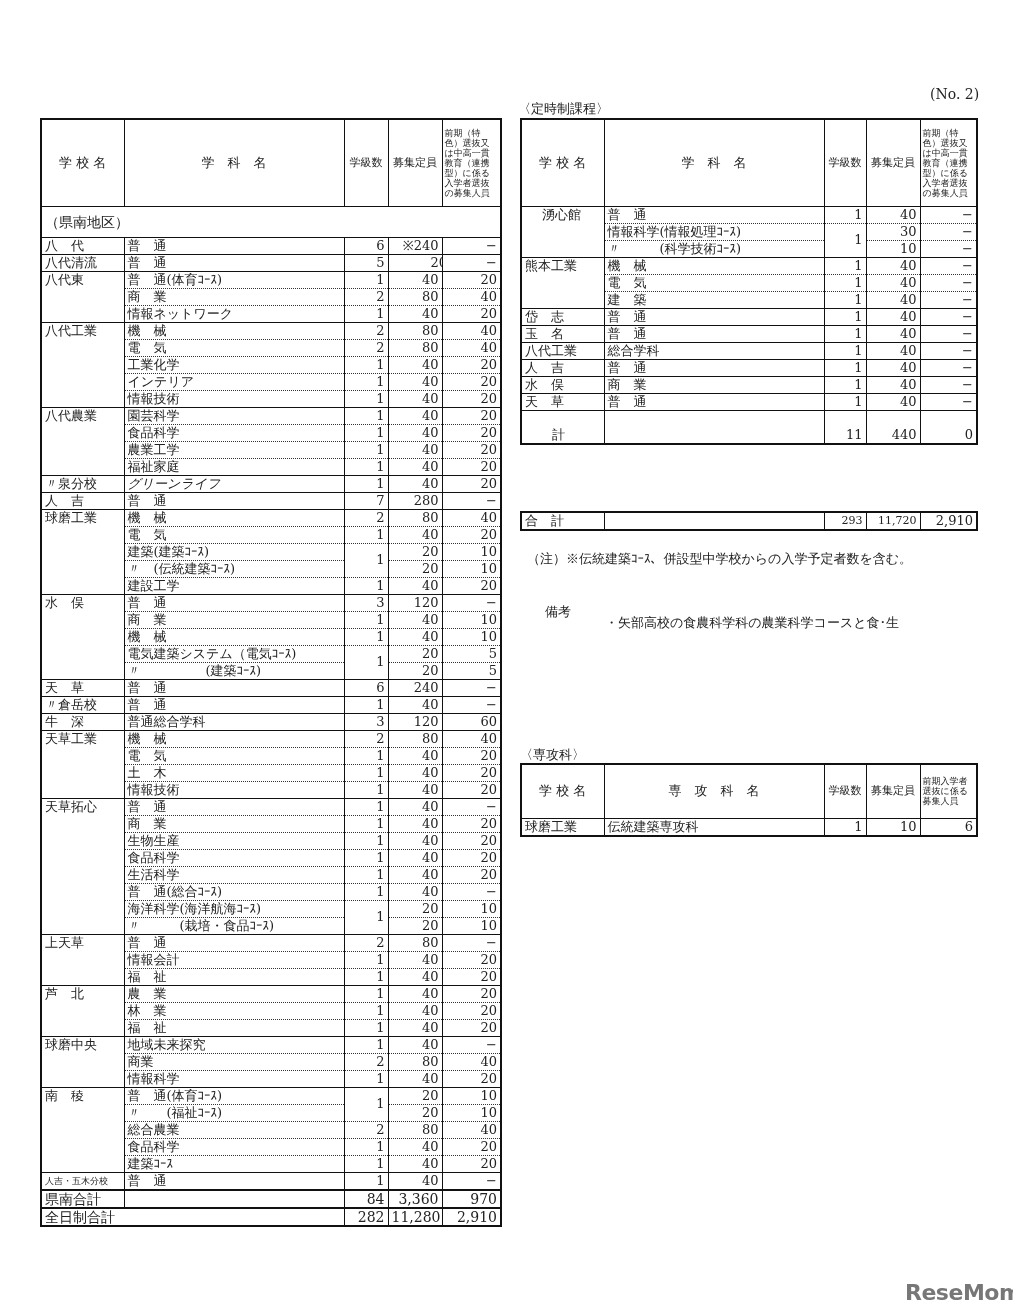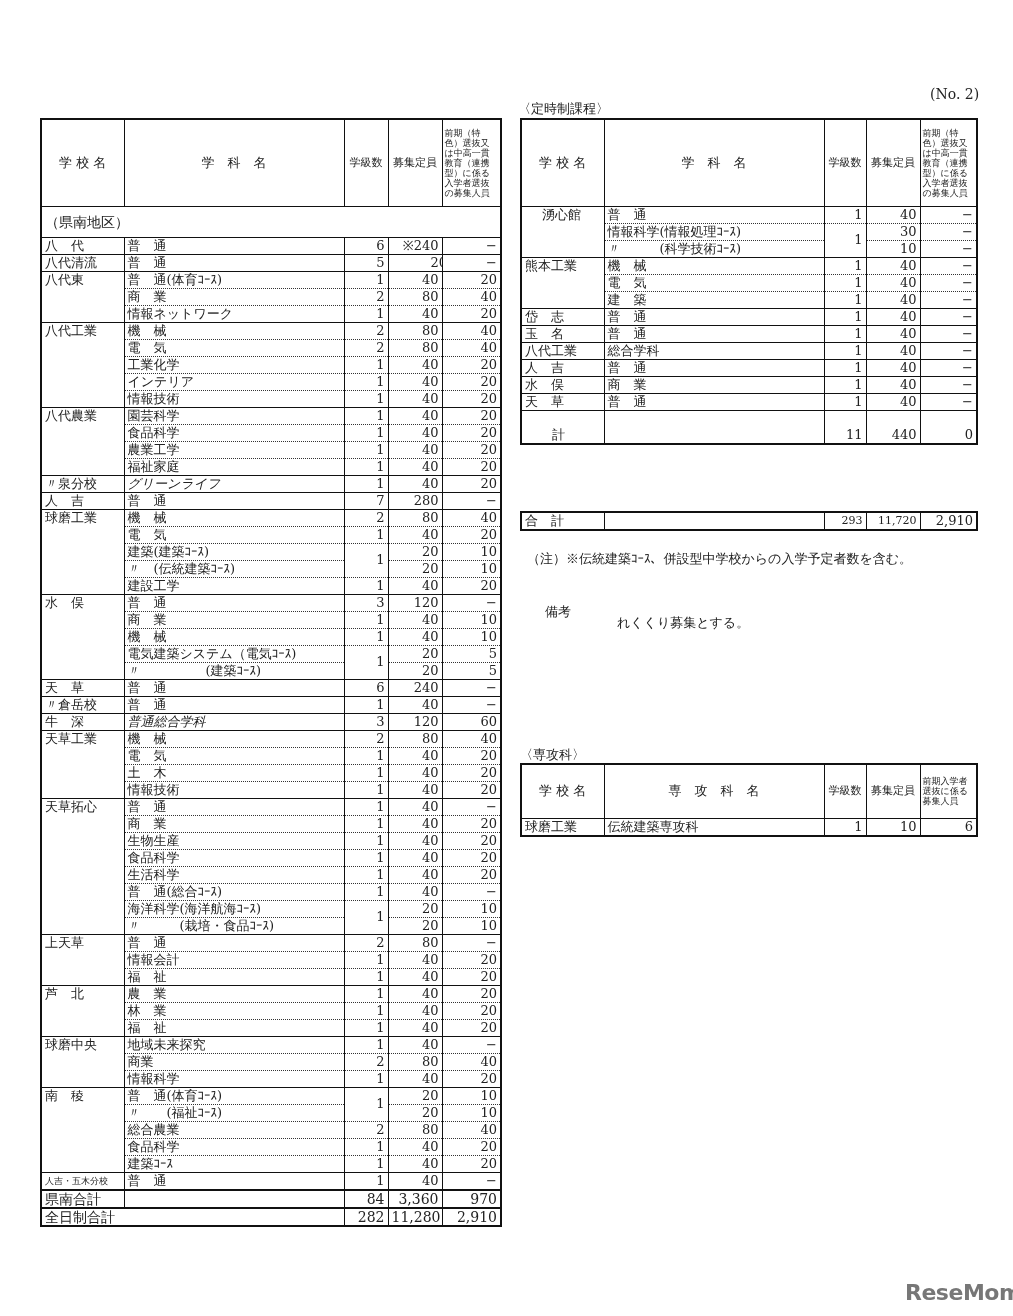--- a/index.html
+++ b/index.html
@@ -236,21 +236,21 @@
       </tr>
       <tr class="grp-start">
         <td class="school" style="border-bottom: 1px solid rgb(17, 17, 17);">〃倉岳校</td>
         <td class="dept" style="border-bottom: 1px solid rgb(17, 17, 17);">普　通</td>
         <td class="num" style="border-bottom: 1px solid rgb(17, 17, 17);">1</td>
         <td class="num" style="border-bottom: 1px solid rgb(17, 17, 17);">40</td>
         <td class="num" style="border-bottom: 1px solid rgb(17, 17, 17);">−</td>
       </tr>
       <tr class="grp-start">
         <td class="school" style="border-bottom: 1px solid rgb(17, 17, 17);">牛　深</td>
-        <td class="dept" style="border-bottom: 1px solid rgb(17, 17, 17); font-style: italic;">普通総合学科</td>
+        <td class="dept" style="border-bottom: 1px solid rgb(17, 17, 17);">普通総合学科</td>
         <td class="num" style="border-bottom: 1px solid rgb(17, 17, 17);">3</td>
         <td class="num" style="border-bottom: 1px solid rgb(17, 17, 17);">120</td>
         <td class="num" style="border-bottom: 1px solid rgb(17, 17, 17);">60</td>
       </tr>
       <tr class="grp-start">
         <td class="school" style="border-bottom: none;">天草工業</td>
         <td class="dept" style="border-bottom: 1px dotted rgb(51, 51, 51);">機　械</td>
         <td class="num" style="border-bottom: 1px dotted rgb(51, 51, 51);">2</td>
         <td class="num" style="border-bottom: 1px dotted rgb(51, 51, 51);">80</td>
         <td class="num" style="border-bottom: 1px dotted rgb(51, 51, 51);">40</td>
@@ -579,21 +579,21 @@
     <td class="num" style="font-size:11px">11,720</td>
     <td class="num">2,910</td>
   </tr>
 </tbody>
   </table>
 
 <div class="abs note" style="left:527px;top:550px;">（注）※伝統建築ｺｰｽ、併設型中学校からの入学予定者数を含む。</div>
 
 <div class="abs note" style="left:545px;top:603px;">備考</div>
 <div class="abs note" style="left:605px;top:614px;line-height:18px;">
-  <div style="padding-left:12px">れくくり募集とする。</div>
+  <div>・矢部高校の食農科学科の農業科学コースと食･生</div>
 </div>
 
 <div class="abs" style="left:520px;top:746px;font-size:13px;">〈専攻科〉</div>
 <table class="tbl abs" style="left:520px;top:763px;width:456px;">
   <colgroup>
       <col style="width:83px">
       <col style="width:220px">
       <col style="width:42px">
       <col style="width:54px">
       <col style="width:57px">

